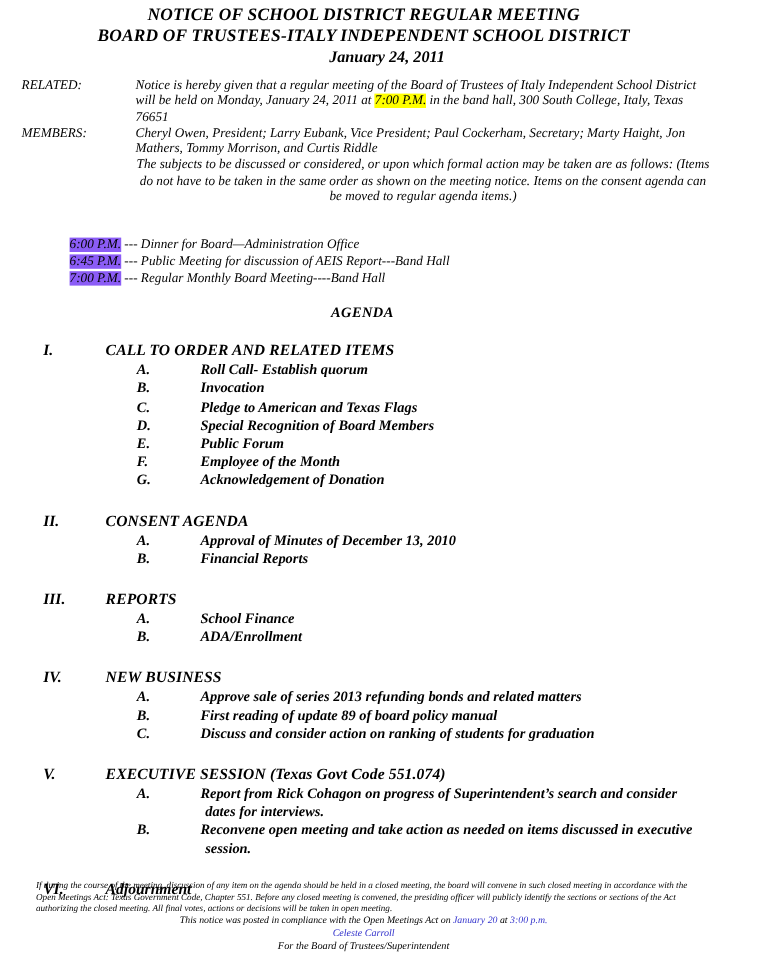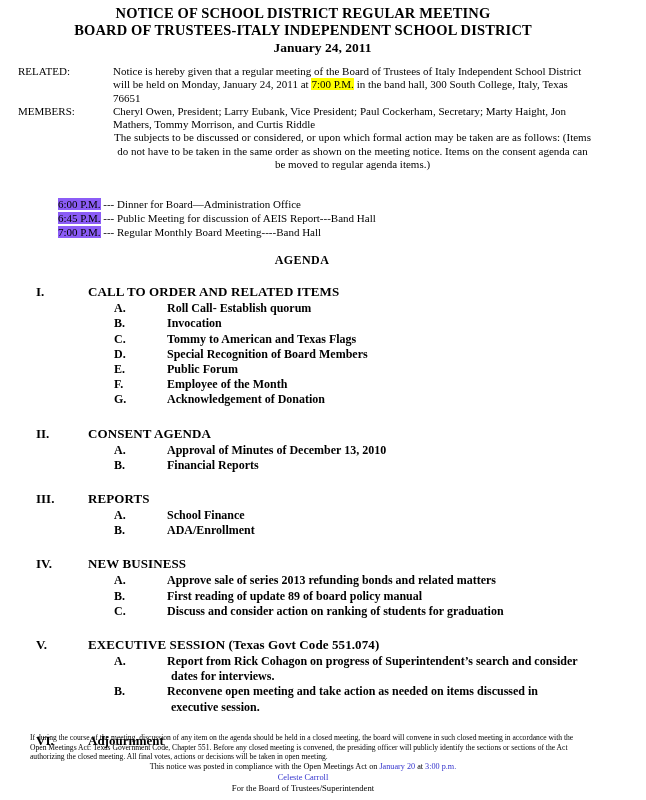--- a/index.html
+++ b/index.html
@@ -14,20 +14,21 @@
     color: #000000;
     overflow: hidden;
     position: relative;
   }
   .page {
     width: 606px;
     height: 800px;
     position: relative;
     box-sizing: border-box;
     padding: 0;
+    font-style: italic;
   }
 
   
   .title-block {
     text-align: center;
     padding-top: 5px;
   }
   .title-line {
     font-weight: bold;
     font-size: 14.5px;
@@ -243,21 +244,21 @@
       <div class="item">
         <span class="item-letter">A.</span>
         <div class="item-text">Roll Call- Establish quorum</div>
       </div>
       <div class="item">
         <span class="item-letter">B.</span>
         <div class="item-text">Invocation</div>
       </div>
       <div class="item">
         <span class="item-letter">C.</span>
-        <div class="item-text">Tommy to American and Texas Flags</div>
+        <div class="item-text">Pledge to American and Texas Flags</div>
       </div>
       <div class="item">
         <span class="item-letter">D.</span>
         <div class="item-text">Special Recognition of Board Members</div>
       </div>
       <div class="item">
         <span class="item-letter">E.</span>
         <div class="item-text">Public Forum</div>
       </div>
       <div class="item">

